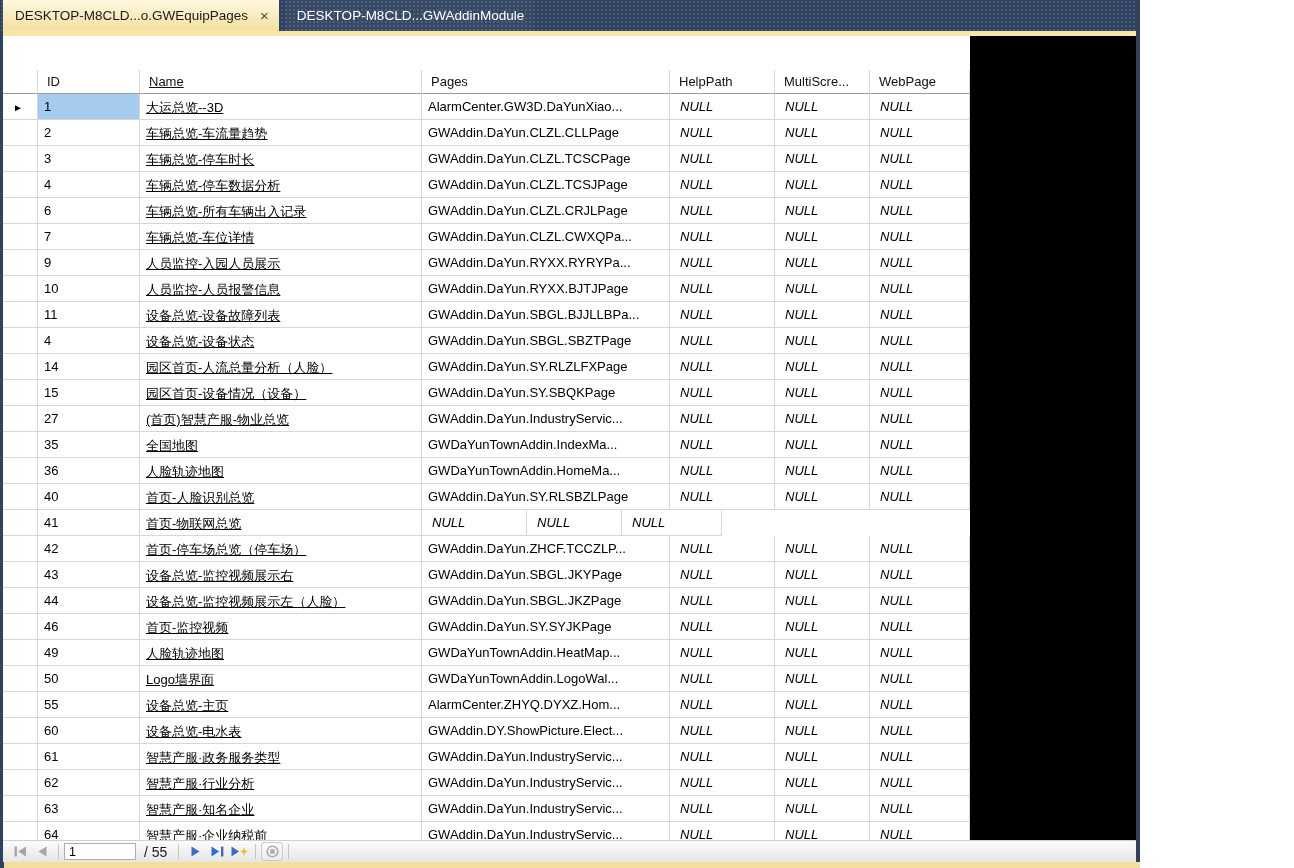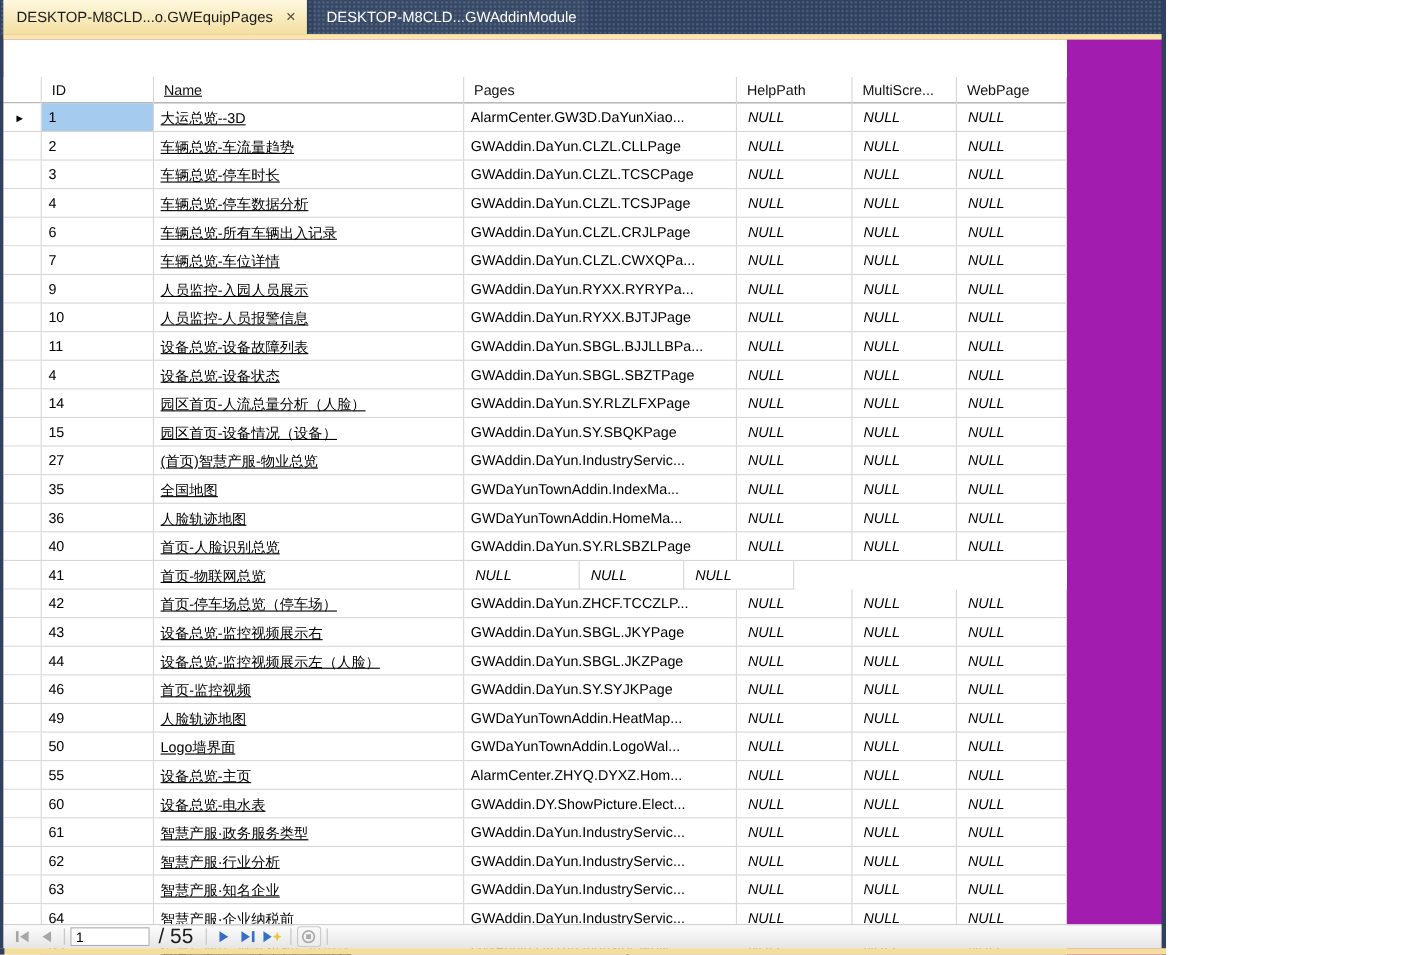--- a/index.html
+++ b/index.html
@@ -1,19 +1,19 @@
 <!DOCTYPE html>
 <html><head>
 <meta charset="utf-8">
 <style>
   * { margin:0; padding:0; box-sizing:border-box; }
   html,body { width:1294px; height:868px; overflow:hidden; }
   body { font-family:"Liberation Sans","DejaVu Sans",sans-serif; background:#fff; }
 
-  .window { position:relative; width:1060px; height:868px; background:#a21caf; overflow:hidden; }
+  .window { position:relative; width:1140px; height:868px; background:#000000; overflow:hidden; }
 
   
   .tabbar { position:absolute; left:0; top:0; width:1294px; height:31px;
     background-color:#2F415F;
     background-image:radial-gradient(rgba(130,150,185,.30) 1px, transparent 1.3px);
     background-size:4px 4px; display:flex; align-items:stretch; }
   .tab { display:flex; align-items:center; padding:0 10px 0 12px; font-size:13.5px; cursor:default; }
   .tab.active { margin-left:3px; background:linear-gradient(#FFF8DF,#F3DFA0); color:#1b1b1b; }
   .tab.inactive { margin-left:6px; background:rgba(255,255,255,0.04); color:#ffffff; }
   .tab-close { margin-left:12px; font-size:15px; line-height:15px; color:#4a4a3a; cursor:pointer; }
@@ -60,21 +60,21 @@
 
   
   .navbar { position:absolute; left:3px; top:840px; width:1287px; height:22px;
     background:linear-gradient(#FCFCFC,#E6E6E6); border-top:1px solid #D0D0D0;
     display:flex; align-items:center; padding-left:6px; }
   .navbtn { display:flex; align-items:center; justify-content:center;
     width:22px; height:18px; cursor:pointer; }
   .vsep { width:1px; height:15px; background:#C4C4C4; margin:0 5px; }
   .rec-input { width:72px; height:17px; border:1px solid #ABADB3; font-size:12.5px;
     padding:0 0 0 4px; font-family:"Liberation Sans","DejaVu Sans",sans-serif; color:#000; }
-  .navlabel { font-size:19px; color:#1a1a1a; margin:0 6px 0 8px; white-space:pre; }
+  .navlabel { font-size:14px; color:#1a1a1a; margin:0 6px 0 8px; white-space:pre; }
   .stopbtn { width:22px; height:19px; border:1px solid #C9C9C9; border-radius:3px;
     background:linear-gradient(#FAFAFA,#ECECEC); display:flex; align-items:center; justify-content:center; }
 </style>
 </head>
 <body>
 
 <div class="window">
 
   <div class="tabbar">
     <div class="tab active">

